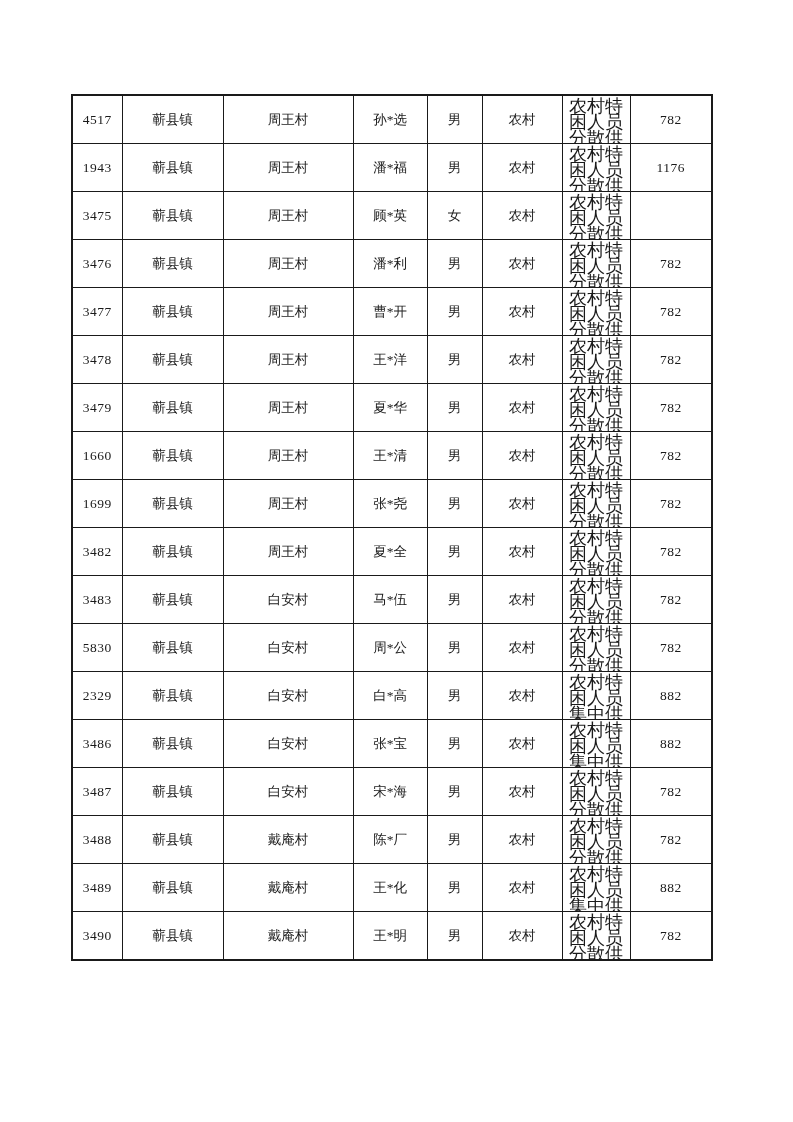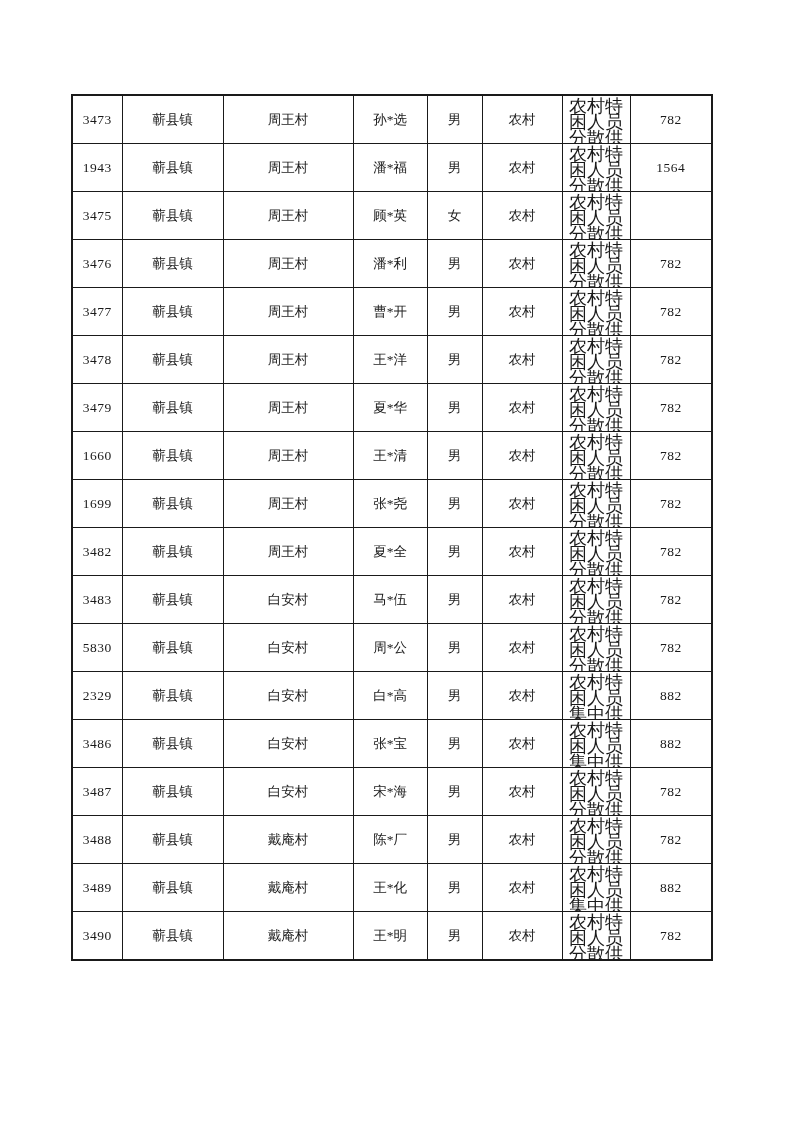--- a/index.html
+++ b/index.html
@@ -62,42 +62,42 @@
       <col style="width:101px">
       <col style="width:130px">
       <col style="width:74px">
       <col style="width:55px">
       <col style="width:80px">
       <col style="width:68px">
       <col style="width:82px">
     </colgroup>
     <tbody>
         <tr>
-    <td class="num">3473</td>
+    <td class="num">4517</td>
     <td>蕲县镇</td>
     <td>周王村</td>
     <td>孙*选</td>
     <td>男</td>
     <td>农村</td>
     <td class="cat">
       <div class="cat-clip">农村特困人员分散供养</div>
     </td>
     <td class="num">782</td>
   </tr>
         <tr>
     <td class="num">1943</td>
     <td>蕲县镇</td>
     <td>周王村</td>
     <td>潘*福</td>
     <td>男</td>
     <td>农村</td>
     <td class="cat">
       <div class="cat-clip">农村特困人员分散供养</div>
     </td>
-    <td class="num">1564</td>
+    <td class="num">1176</td>
   </tr>
         <tr>
     <td class="num">3475</td>
     <td>蕲县镇</td>
     <td>周王村</td>
     <td>顾*英</td>
     <td>女</td>
     <td>农村</td>
     <td class="cat">
       <div class="cat-clip">农村特困人员分散供养</div>

